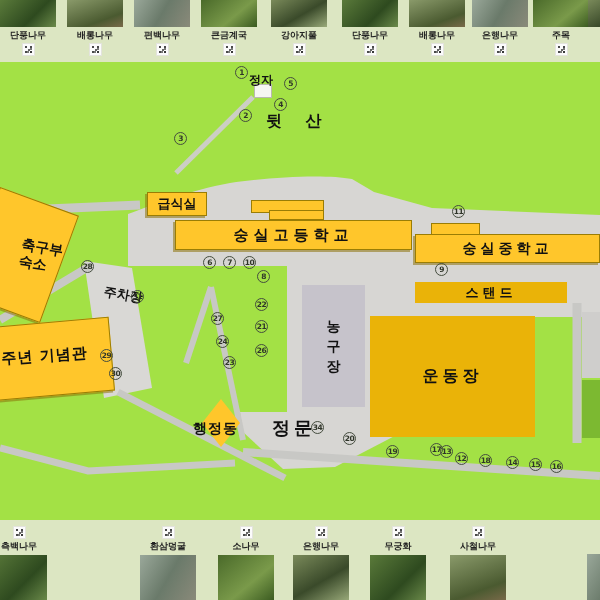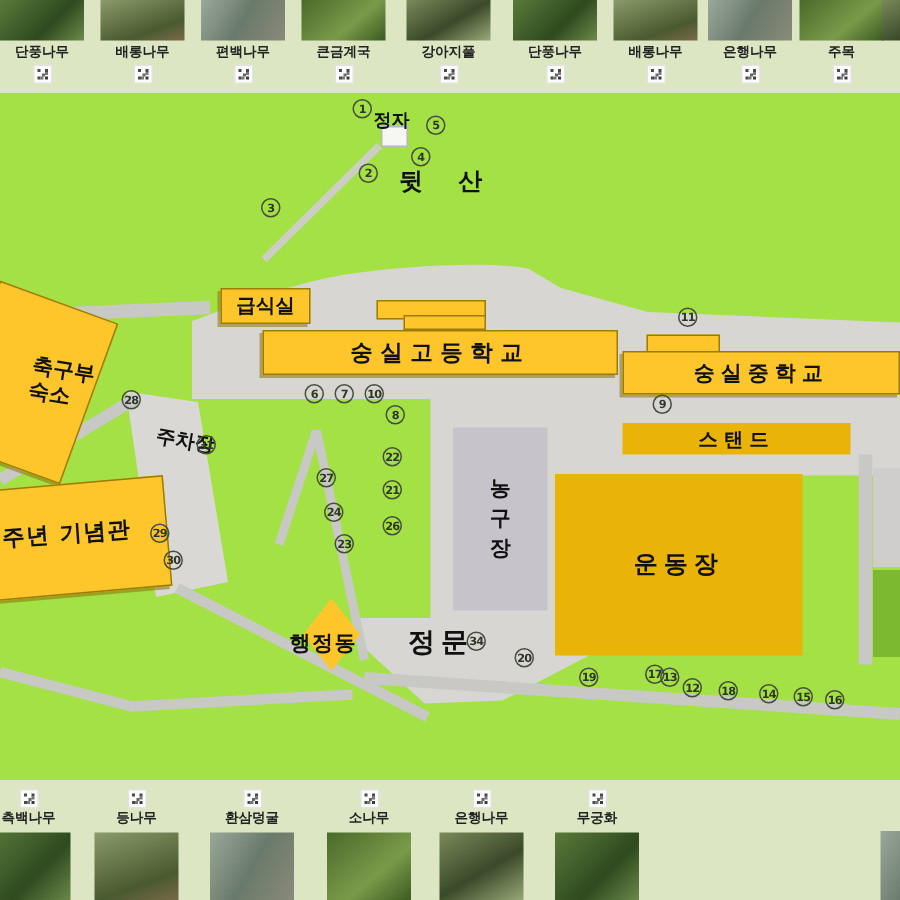--- a/index.html
+++ b/index.html
@@ -182,43 +182,43 @@
       <div class="strip-item" style="left: 616px; top: 0px;">
         <div class="photo ph4"></div>
       </div>
     </div>
   <div class="abs bottom-strip" style="left:0;top:524px;width:600px;height:76px;">
       <div class="strip-item" style="left: 19px; top: 3px;">
         <div class="qr"></div>
         <div class="strip-label">측백나무</div>
         <div class="photo ph0"></div>
       </div>
-      <div class="strip-item" style="left: 91px; top: 3px;">
-        <div class="qr"></div>
-        <div class="strip-label">등나무</div>
-        <div class="photo ph1"></div>
-      </div>
       <div class="strip-item" style="left: 168px; top: 3px;">
         <div class="qr"></div>
         <div class="strip-label">환삼덩굴</div>
         <div class="photo ph2"></div>
       </div>
       <div class="strip-item" style="left: 246px; top: 3px;">
         <div class="qr"></div>
         <div class="strip-label">소나무</div>
         <div class="photo ph3"></div>
       </div>
       <div class="strip-item" style="left: 321px; top: 3px;">
         <div class="qr"></div>
         <div class="strip-label">은행나무</div>
         <div class="photo ph4"></div>
       </div>
       <div class="strip-item" style="left: 398px; top: 3px;">
         <div class="qr"></div>
         <div class="strip-label">무궁화</div>
         <div class="photo ph0"></div>
       </div>
+      <div class="strip-item" style="left: 478px; top: 3px;">
+        <div class="qr"></div>
+        <div class="strip-label">사철나무</div>
+        <div class="photo ph1"></div>
+      </div>
       <div class="strip-item" style="left: 615px; top: 3px;">
         <div class="photo ph2" style="margin-top: 27px;"></div>
       </div>
     </div>
 
 </div>
 
 </body></html>

